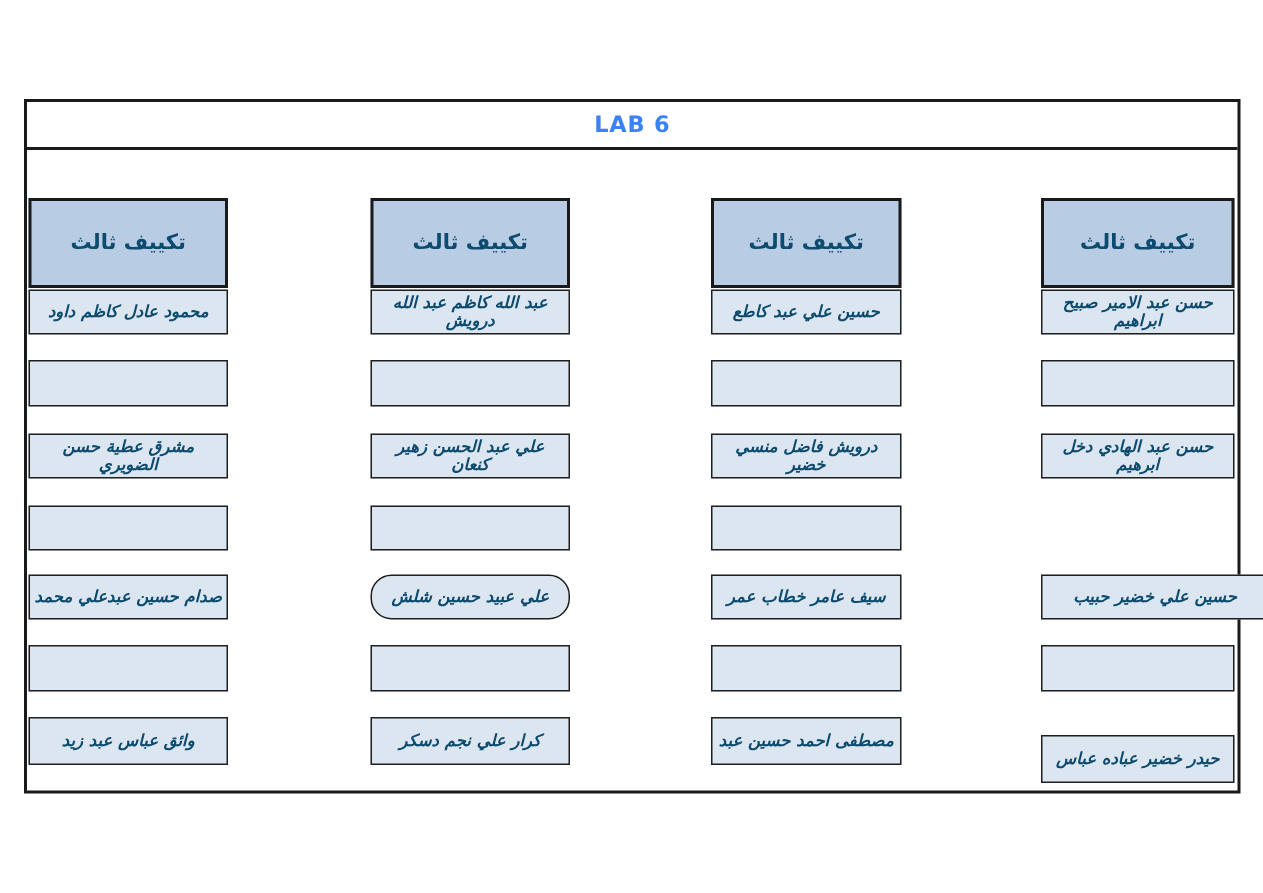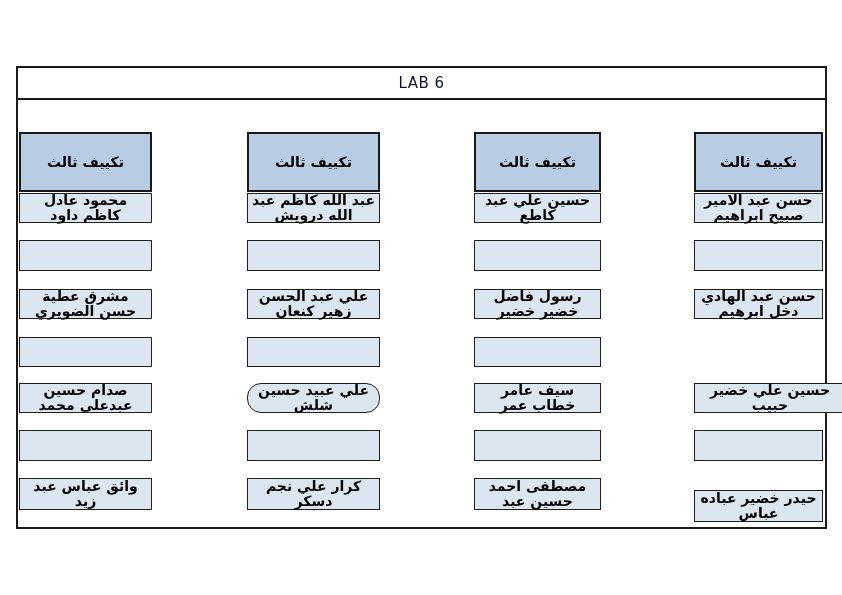--- a/index.html
+++ b/index.html
@@ -12,34 +12,34 @@
     box-sizing:border-box; border:2px solid var(--border,#1a1a1a); background:#ffffff;
   }
   .title-row {
     height:28px; border-bottom:2px solid var(--border,#1a1a1a);
     display:flex; align-items:center; justify-content:center;
     font-weight:bold; font-size:15px; direction:rtl; color:#111;
   }
   .lab-row {
     height:30px; border-bottom:2px solid var(--border,#1a1a1a);
     display:flex; align-items:center; justify-content:center;
-    font-weight:normal; font-size:15px; color:#0f172a; letter-spacing:0.5px;
+    font-weight:bold; font-size:15px; color:#3b82f6; letter-spacing:0.5px;
   }
   .box {
     position:absolute; box-sizing:border-box; direction:rtl;
     display:flex; align-items:center; justify-content:center;
-    text-align:center; color:#000000;
+    text-align:center; color:#0c4a6e;
   }
   .header-box {
     background:var(--headerFill,#b8cce4); border:2px solid var(--border,#1a1a1a);
     font-weight:bold; font-size:14px;
   }
   .name-box {
     background:var(--cellFill,#dce6f1); border:1.5px solid #1f1f1f;
-    font-weight:bold; font-size:14px; line-height:1.1; padding:1px 3px;
+    font-weight:bold; font-size:11px; line-height:1.1; padding:1px 3px;font-style:italic;
   }
   .empty-box {
     background:var(--cellFill,#dce6f1); border:1.5px solid #1f1f1f;
   }
 </style>
 </head>
 <body>
 
 <div class="page" style="--headerFill: #b8cce4; --cellFill: #dce6f1; --border: #1a1a1a;">
   <div class="table-frame">
@@ -57,21 +57,21 @@
         <div class="box name-box" style="left: 229px; top: 125px; width: 133px; height: 30px; text-align: center;">عبد الله كاظم عبد الله درويش</div>
         <div class="box empty-box" style="left: 229px; top: 172px; width: 133px; height: 31px;"></div>
         <div class="box name-box" style="left: 229px; top: 221px; width: 133px; height: 30px;">علي عبد الحسن زهير كنعان</div>
         <div class="box empty-box" style="left: 229px; top: 269px; width: 133px; height: 30px;"></div>
         <div class="box name-box" style="left: 229px; top: 315px; width: 133px; height: 30px; border-radius: 14px;">علي عبيد حسين شلش</div>
         <div class="box empty-box" style="left: 229px; top: 362px; width: 133px; height: 31px;"></div>
         <div class="box name-box" style="left: 229px; top: 410px; width: 133px; height: 32px;">كرار علي نجم دسكر</div>
         <div class="box header-box" style="left: 456px; top: 64px; width: 127px; height: 60px;">تكييف ثالث</div>
         <div class="box name-box" style="left: 456px; top: 125px; width: 127px; height: 30px;">حسين علي عبد كاطع</div>
         <div class="box empty-box" style="left: 456px; top: 172px; width: 127px; height: 31px;"></div>
-        <div class="box name-box" style="left: 456px; top: 221px; width: 127px; height: 30px;">رسول فاضل خضير خضير</div>
+        <div class="box name-box" style="left: 456px; top: 221px; width: 127px; height: 30px;">درويش فاضل منسي خضير</div>
         <div class="box empty-box" style="left: 456px; top: 269px; width: 127px; height: 30px;"></div>
         <div class="box name-box" style="left: 456px; top: 315px; width: 127px; height: 30px;">سيف عامر خطاب عمر</div>
         <div class="box empty-box" style="left: 456px; top: 362px; width: 127px; height: 31px;"></div>
         <div class="box name-box" style="left: 456px; top: 410px; width: 127px; height: 32px;">مصطفى احمد حسين عبد</div>
         <div class="box header-box" style="left: 676px; top: 64px; width: 129px; height: 60px;">تكييف ثالث</div>
         <div class="box name-box" style="left: 676px; top: 125px; width: 129px; height: 30px;">حسن عبد الامير صبيح ابراهيم</div>
         <div class="box empty-box" style="left: 676px; top: 172px; width: 129px; height: 31px;"></div>
         <div class="box name-box" style="left: 676px; top: 221px; width: 129px; height: 30px;">حسن عبد الهادي دخل ابرهيم</div>
         <div class="box name-box" style="left: 676px; top: 315px; width: 152px; height: 30px;">حسين علي خضير حبيب</div>
         <div class="box empty-box" style="left: 676px; top: 362px; width: 129px; height: 31px;"></div>

